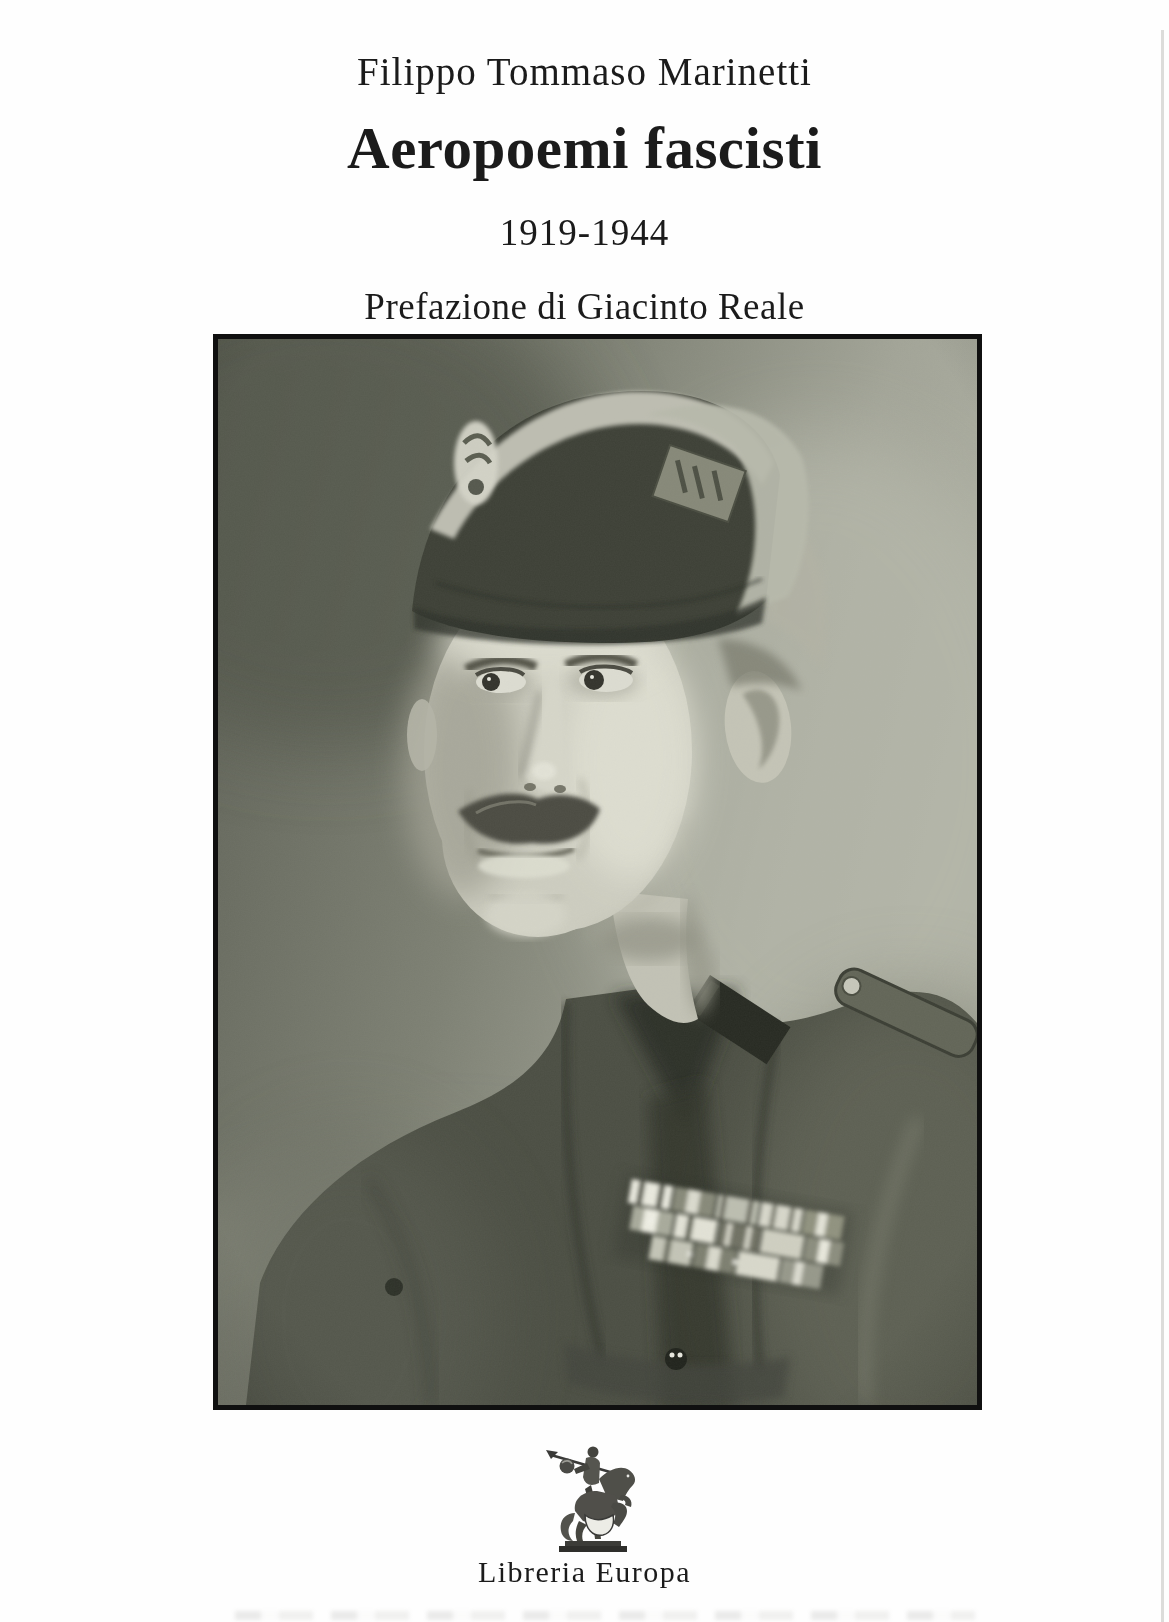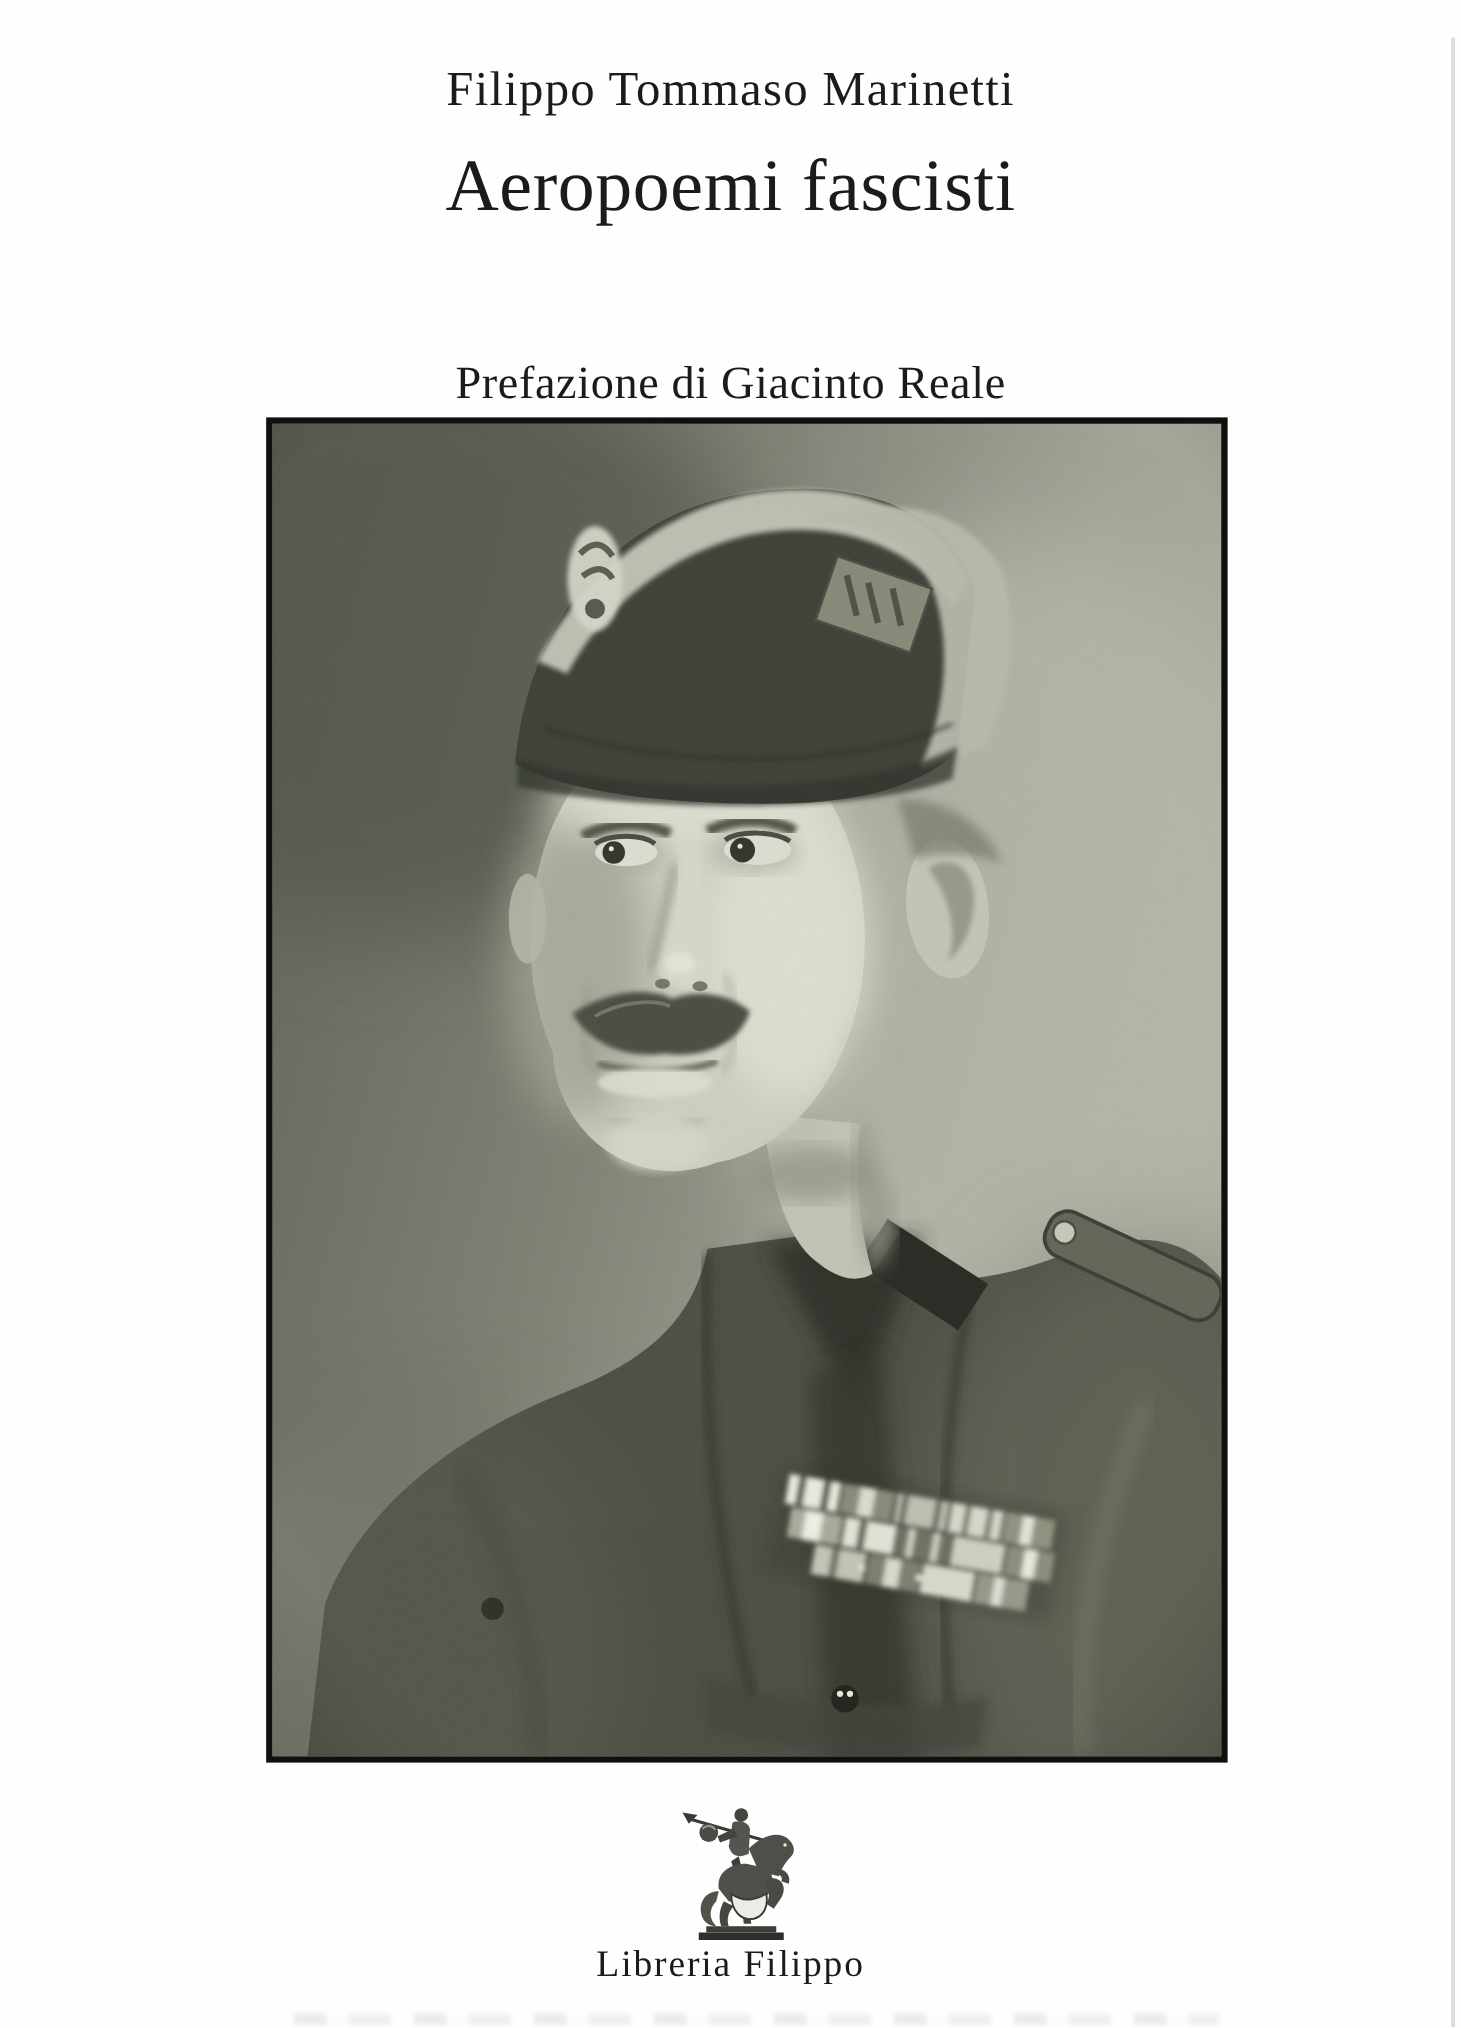--- a/index.html
+++ b/index.html
@@ -2,21 +2,21 @@
 <html><head>
 <meta charset="utf-8">
 <style>
   html,body{margin:0;padding:0;background:#ffffff;}
   .page{
     position:relative;width:1169px;height:1622px;background:#fefefe;
     font-family:"Liberation Serif", serif;color:#1b1b1b;overflow:hidden;
   }
   .centered{position:absolute;left:0;width:100%;text-align:center;line-height:1.05;}
   .author{top:52px;font-size:39px;letter-spacing:1px;}
-  .title{top:118px;font-size:59px;font-weight:normal;margin:0;letter-spacing:.5px;}
+  .title{top:118px;font-size:59px;font-weight:bold;margin:0;letter-spacing:.5px;}
   .years{top:214px;font-size:37px;letter-spacing:1px;}
   .preface{top:288px;font-size:37px;letter-spacing:.5px;}
   .photo-frame{
     position:absolute;left:213px;top:334px;width:769px;height:1076px;
     border:5px solid #101010;box-sizing:border-box;background:#8a8c80;
   }
   .photo-frame svg{display:block;width:100%;height:100%;}
   .logo{position:absolute;left:541px;top:1438px;width:100px;height:118px;}
   .logo svg{display:block;width:100%;height:100%;}
   .publisher{top:1556px;font-size:30px;letter-spacing:1.5px;}
@@ -29,20 +29,21 @@
   }
   .scan-edge{position:absolute;left:1161px;top:30px;width:3px;height:1592px;background:#dcdcda;}
 </style>
 </head>
 <body>
 
 <div class="page">
 
   <div class="centered author">Filippo Tommaso Marinetti</div>
   <h1 class="centered title">Aeropoemi fascisti</h1>
+  <div class="centered years">1919-1944</div>
   <div class="centered preface">Prefazione di Giacinto Reale</div>
 
   <div class="photo-frame">
     <svg viewBox="0 0 759 1066" preserveAspectRatio="none">
       <defs>
         <linearGradient id="bgG" x1="0" y1="0" x2="1" y2="0.35">
           <stop offset="0" stop-color="#5e6156"></stop>
           <stop offset="0.45" stop-color="#7d8073"></stop>
           <stop offset="0.8" stop-color="#a2a497"></stop>
           <stop offset="1" stop-color="#abada0"></stop>
@@ -240,17 +241,17 @@
         <path d="M38,82 C34,90 34,96 36,102 L42,102 C40,96 42,90 46,86 Z" fill="#46463f"></path>
         <path d="M52,84 L54,100 L60,100 L58,84 Z" fill="#46463f"></path>
         <path d="M34,74 C24,74 18,82 20,92 C21,98 26,102 32,102 C26,96 26,88 32,82 Z" fill="#52524c"></path>
         <path d="M44,76 C44,90 52,98 62,96 C70,94 74,86 72,76 C62,82 52,82 44,76 Z" fill="#ecece6" stroke="#3a3a38" stroke-width="1.5"></path>
         <rect x="24" y="102" width="56" height="5" fill="#3c3c38"></rect>
         <rect x="18" y="107" width="68" height="6" fill="#2e2e2b"></rect>
       </g>
     </svg>
   </div>
 
-  <div class="centered publisher">Libreria Filippo</div>
+  <div class="centered publisher">Libreria Europa</div>
 
   <div class="smudge"></div>
   <div class="scan-edge"></div>
 </div>
 
 </body></html>

